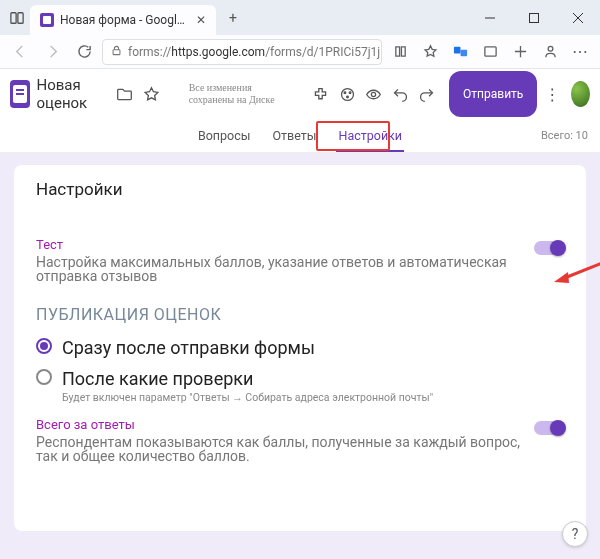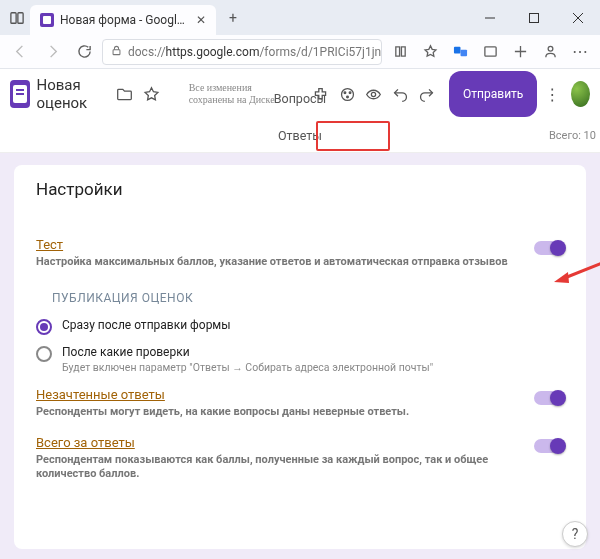--- a/index.html
+++ b/index.html
@@ -39,47 +39,47 @@
   .form-title { font-size:15px; color:#333; }
   .save-status { font-size:10px; color:#888; line-height:12px; max-width:110px; margin-left:21px;font-family:Liberation Serif, serif; }
   .header-spacer { flex:1; }
   .hdr-icon { width:28px; height:28px; display:flex; align-items:center; justify-content:center; color:#555; }
   .hdr-icon svg { width:17px; height:17px; stroke:#555; }
   .send-btn { background:#673ab7; color:#fff; font-size:12px; height:46px; padding:0 14px; border:none; border-radius:12px; margin-left:6px; }
   .more-icon { width:24px; display:flex; align-items:center; justify-content:center; color:#555; font-size:16px; }
   .avatar { width:26px; height:26px; border-radius:50%; background: radial-gradient(circle at 30% 30%, #8bc34a, #33691e); margin-left:4px; }
 
   
-  .tabsrow { height: 34px; background:#fff; display:flex; align-items:center; justify-content:center; gap:22px; border-bottom:1px solid #eee; position:relative;flex-direction:column; }
+  .tabsrow { height: 34px; background:#fff; display:flex; align-items:center; justify-content:center; gap:22px; border-bottom:1px solid #eee; position:relative; }
   .tabsrow .ftab { font-size:12.5px; color:#555; height:100%; display:flex; align-items:center; position:relative; }
   .tabsrow .ftab.active { color:#673ab7; }
   .tabsrow .ftab.active::after { content:""; position:absolute; bottom:0; left:-2px; right:-2px; height:2.5px; background:#673ab7; }
   .tabsrow .highlight-box { position:absolute; border:2px solid #e53935; width:74px; height:30px; left:316px; top:2px; border-radius:2px; }
-  .tabsrow .total { position:absolute; right:4px; font-size:11px; color:#888; }
+  .tabsrow .total { position:absolute; right:12px; font-size:11px; color:#888; }
 
   
   .content { position:absolute; top:153px; left:0; right:0; bottom:0; background:#f0ebf8; overflow:hidden; padding:12px 0 0 0; }
   .card { background:#fff; border-radius:8px; margin:0 14px; padding:14px 22px 60px 22px; position:relative; }
   .page-title { font-size:17px; color:#222; margin-bottom:30px; }
   .row { display:flex; align-items:flex-start; gap:12px; padding:8px 0; }
   .row-text { flex:1; }
-  .row-title { font-size:13px; color:#a16207; margin-bottom:3px;text-decoration:underline; }
-  .row-desc { font-size:11px; color:#777; line-height:14px;font-weight:bold; }
-  .section-label { font-size:12px; letter-spacing:0.5px; color:#789; text-transform:uppercase; margin:14px 0 8px 16px; }
+  .row-title { font-size:13px; color:#a21caf; margin-bottom:3px; }
+  .row-desc { font-size:14px; color:#777; line-height:14px; }
+  .section-label { font-size:16px; letter-spacing:0.5px; color:#789; text-transform:uppercase; margin:14px 0 8px 0; }
 
   
   .switch { width:30px; height:14px; background:#cbb8ec; border-radius:8px; position:relative; flex-shrink:0; margin-top:4px; }
   .switch::after { content:""; position:absolute; width:16px; height:16px; background:#673ab7; border-radius:50%; right:-2px; top:-1px; box-shadow:0 1px 2px rgba(0,0,0,0.3); }
 
   
   .radio-row { display:flex; align-items:flex-start; gap:10px; padding:5px 0; }
   .radio { width:16px; height:16px; border:2px solid #888; border-radius:50%; flex-shrink:0; margin-top:1px; position:relative; }
   .radio.checked { border-color:#673ab7; }
   .radio.checked::after { content:""; position:absolute; inset:2px; background:#673ab7; border-radius:50%; }
-  .radio-label { font-size:12px; color:#222; }
+  .radio-label { font-size:18px; color:#222; }
   .radio-desc { font-size:10.5px; color:#888; margin-top:2px; }
 
   
   .arrow-annot { position:absolute; left:518px; top:30px; pointer-events:none; }
 
   
   .help { position:absolute; right:12px; bottom:12px; width:26px; height:26px; background:#fff; border:1px solid #ccc; border-radius:50%; display:flex; align-items:center; justify-content:center; color:#555; font-size:14px; box-shadow:0 1px 3px rgba(0,0,0,0.15); }
 </style>
 </head>
 <body>
@@ -132,21 +132,21 @@
       <svg viewBox="0 0 16 16" fill="none" stroke="currentColor" stroke-width="1.5">
         <path d="M14 8a6 6 0 1 1-2-4.5"></path>
         <path d="M14 2v4h-4"></path>
       </svg>
     </div>
   <div class="urlbox">
     <span class="lock"><svg width="11" height="11" viewBox="0 0 16 16" fill="none" stroke="currentColor" stroke-width="1.5">
           <rect x="3" y="7" width="10" height="7" rx="1"></rect>
           <path d="M5 7V5a3 3 0 0 1 6 0v2"></path>
         </svg></span>
-    <span><span>docs://</span><span class="host">https.google.com</span><span>/forms/d/1PRICi57j1jnMkoPZxIQDK5SZBJEQRBTO</span></span>
+    <span><span>forms://</span><span class="host">https.google.com</span><span>/forms/d/1PRICi57j1jnMkoPZxIQDK5SZBJEQRBTO</span></span>
   </div>
   <div class="addr-right">
     <div class="icon-btn">
         <svg viewBox="0 0 16 16" fill="none" stroke="currentColor" stroke-width="1.4">
           <path d="M3 3h4v10H3zM9 3h4v10H9z"></path>
         </svg>
       </div>
     <div class="icon-btn">
         <svg viewBox="0 0 16 16" fill="none" stroke="currentColor" stroke-width="1.4">
           <path d="M8 2l1.8 3.7 4 .6-2.9 2.8.7 4L8 11.2 4.4 13l.7-4L2.2 6.3l4-.6z"></path>
@@ -265,27 +265,20 @@
     </div>
     <div class="radio-row">
       <div class="radio"></div>
       <div>
         <div class="radio-label">После какие проверки</div>
         <div class="radio-desc">Будет включен параметр "Ответы → Собирать адреса электронной почты"</div>
       </div>
     </div>
 
 
-    <div class="row">
-      <div class="row-text">
-        <div class="row-title">Незачтенные ответы</div>
-        <div class="row-desc">Респонденты могут видеть, на какие вопросы даны неверные ответы.</div>
-      </div>
-      <div class="switch"></div>
-    </div>
 
 
     <div class="row">
       <div class="row-text">
         <div class="row-title">Всего за ответы</div>
         <div class="row-desc">Респондентам показываются как баллы, полученные за каждый вопрос, так и общее количество баллов.</div>
       </div>
       <div class="switch"></div>
     </div>
 

